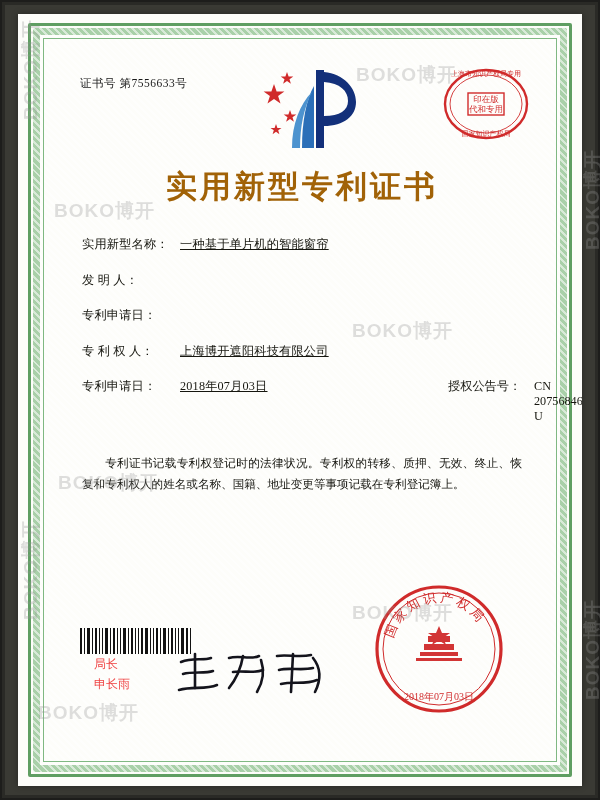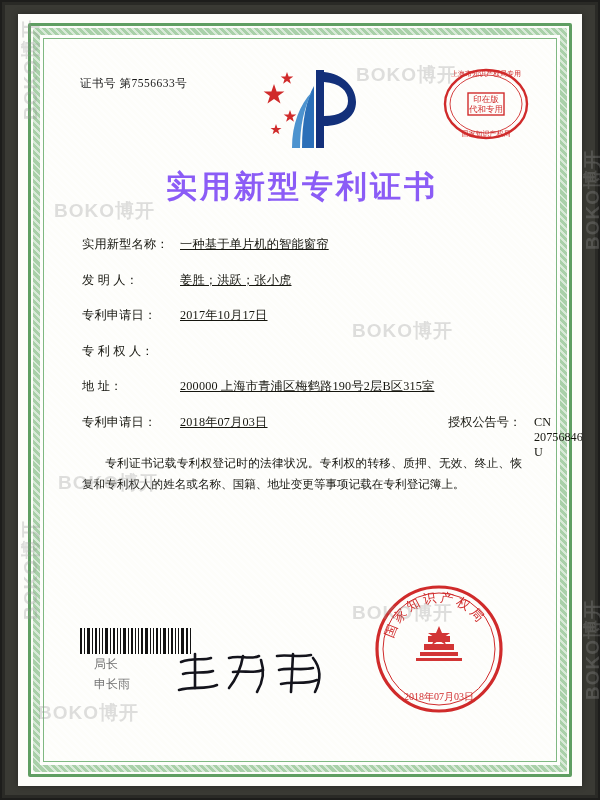--- a/index.html
+++ b/index.html
@@ -99,21 +99,21 @@
   }
 
   .title {
     position: absolute;
     left: 4px; right: 0;
     top: 112px;
     text-align: center;
     font-size: 31px;
     font-weight: bold;
     letter-spacing: 3px;
-    color: #8b5cf6;
+    color: #a16207;
     font-family: "Liberation Serif", serif;
   }
 
   .fields {
     position: absolute;
     left: 24px;
     right: 16px;
     top: 182px;
     font-size: 12.2px;
     color: #16160f;
@@ -164,21 +164,21 @@
     background: #111;
   }
 
   
   .sign-label {
     position: absolute;
     left: 36px;
     bottom: 52px;
     font-size: 12px;
     line-height: 20px;
-    color: #737373;
+    color: #ef4444;
   }
   .signature {
     position: absolute;
     left: 115px;
     bottom: 44px;
     width: 160px;
     height: 54px;
     font-size: 40px;
     color: #14141c;
     font-family: "Liberation Serif", serif;
@@ -267,32 +267,27 @@
 
       <div class="title">实用新型专利证书</div>
 
       <div class="fields">
         <div class="frow">
           <span class="flabel">实用新型名称：</span>
           <span class="fvalue">一种基于单片机的智能窗帘</span>
         </div>
         <div class="frow">
           <span class="flabel">发 明 人：</span>
-          <span class="fvalue">姜胜；洪跃；张小虎</span>
         </div>
         <div class="frow">
           <span class="flabel">专利申请日：</span>
-          <span class="fvalue">2017年10月17日</span>
         </div>
         <div class="frow">
           <span class="flabel">专 利 权 人：</span>
-        </div>
-        <div class="frow">
-          <span class="flabel">地 址：</span>
-          <span class="fvalue">200000 上海市青浦区梅鹤路190号2层B区315室</span>
+          <span class="fvalue">上海博开遮阳科技有限公司</span>
         </div>
         <div class="frow split">
           <span class="flabel">专利申请日：</span>
           <span class="fvalue">2018年07月03日</span>
           <span class="flabel2">授权公告号：</span>
           <span>CN 207568465 U</span>
         </div>
       </div>
 
       <div class="body-text">

